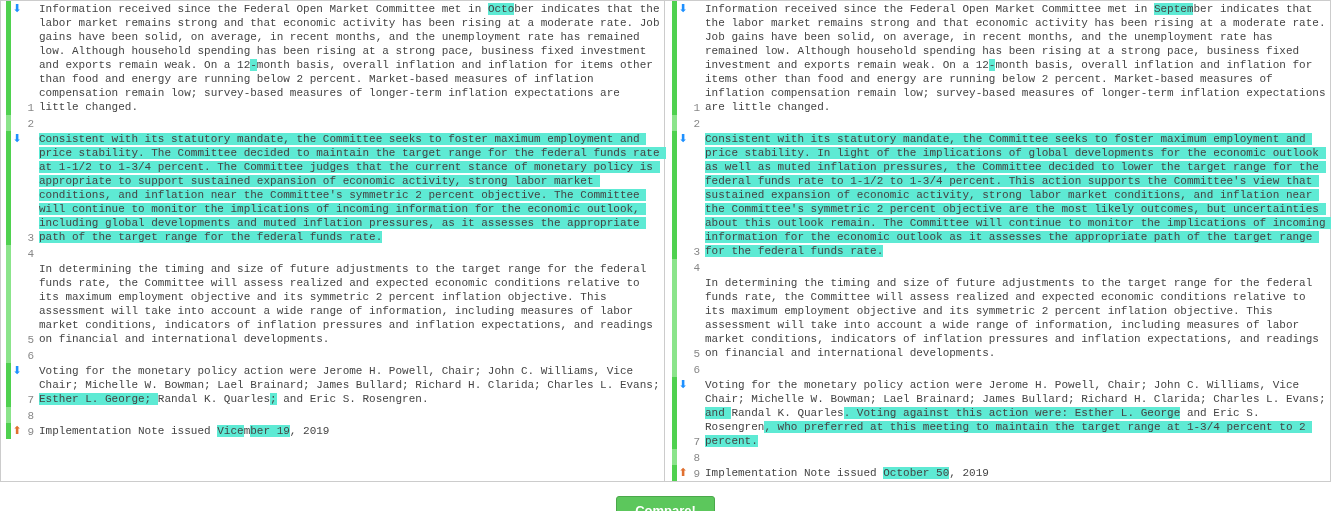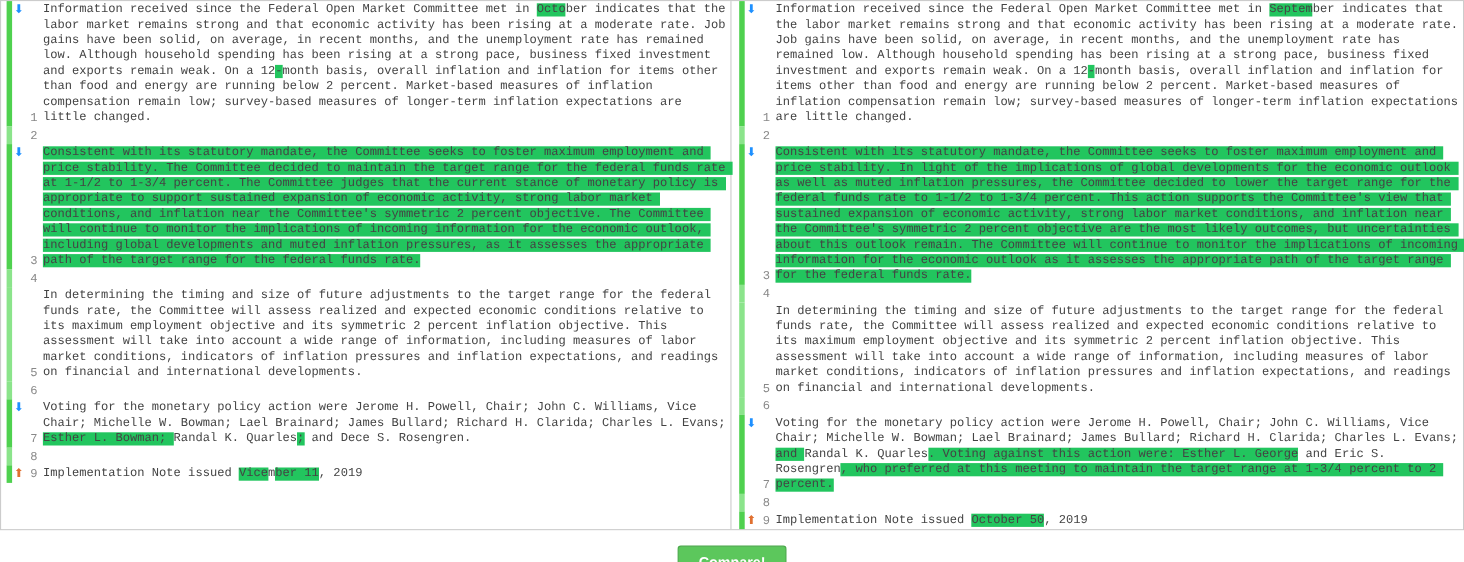--- a/index.html
+++ b/index.html
@@ -1,21 +1,21 @@
 <!DOCTYPE html>
 <html><head>
 <meta charset="utf-8">
 <style>
   * { box-sizing: border-box; margin: 0; padding: 0; }
   body { font-family: Verdana, Geneva, sans-serif; font-size: 11px; background: #fff; color: #333; }
   .wrap { width: 1331px; }
   .panes { display: flex; gap: 2px; border: 1px solid #ccc; }
   .pane { flex: 1; display: flex; min-width: 0; border-right: 1px solid #ccc; }
   .pane:last-child { border-right: none; }
-  .hl { background: #22c55e; }
+  .hl { background: #5eead4; }
   .labels { display: flex; margin-top: 18px; gap: 28px; }
   .label-left, .label-right { flex: 1; text-align: center; font-size: 14px; font-weight: bold; color: #222; font-family: "Microsoft YaHei", sans-serif; }
   .compare-row { text-align: center; margin-top: -22px; }
   .compare-btn { display: inline-block; background: #5cc75c; color: #fff; font-weight: bold; font-size: 13px; padding: 6px 18px; border-radius: 3px; border: 1px solid #4aa84a; cursor: pointer; font-family: Verdana, sans-serif; }
   .main-area { flex: 1; display: flex; flex-direction: column; }
   .seg { display: flex; }
   .seg .nums { width: 26px; flex-shrink: 0; display: flex; }
   .seg .acol { width: 12px; text-align: center; color: #1e90ff; font-size: 11px; padding-top: 1px; }
   .seg .ncol { width: 12px; text-align: right; color: #888; font-family: "Courier New", monospace; font-size: 11px; line-height: 14px; padding-right: 1px; display: flex; flex-direction: column; justify-content: flex-end; }
   .seg .txt { flex: 1; padding: 1px 4px 1px 2px; font-family: "Courier New", monospace; font-size: 11px; line-height: 14px; white-space: pre-wrap; word-wrap: break-word; color: #444; }
@@ -75,37 +75,37 @@
               <div class="ncol">6</div>
             </div>
             <div class="txt"><span> </span></div>
           </div>
           <div class="seg">
             <div style="width: 5px; flex-shrink: 0; background: rgb(79, 209, 79);"></div>
             <div class="nums">
               <div class="acol" style="color: rgb(30, 144, 255);">⬇</div>
               <div class="ncol">7</div>
             </div>
-            <div class="txt"><span>Voting for the monetary policy action were Jerome H. Powell, Chair; John C. Williams, Vice Chair; Michelle W. Bowman; Lael Brainard; James Bullard; Richard H. Clarida; Charles L. Evans; </span><span class="hl">Esther L. Bowman; </span><span>Randal K. Quarles</span><span class="hl">;</span><span> and Dece S. Rosengren.</span></div>
+            <div class="txt"><span>Voting for the monetary policy action were Jerome H. Powell, Chair; John C. Williams, Vice Chair; Michelle W. Bowman; Lael Brainard; James Bullard; Richard H. Clarida; Charles L. Evans; </span><span class="hl">Esther L. George; </span><span>Randal K. Quarles</span><span class="hl">;</span><span> and Eric S. Rosengren.</span></div>
           </div>
           <div class="seg">
             <div style="width: 5px; flex-shrink: 0; background: rgb(139, 228, 139);"></div>
             <div class="nums">
               <div class="acol"></div>
               <div class="ncol">8</div>
             </div>
             <div class="txt"><span> </span></div>
           </div>
           <div class="seg">
             <div style="width: 5px; flex-shrink: 0; background: rgb(79, 209, 79);"></div>
             <div class="nums">
               <div class="acol" style="color: rgb(224, 112, 48);">⬆</div>
               <div class="ncol">9</div>
             </div>
-            <div class="txt"><span>Implementation Note issued </span><span class="hl">Vice</span><span>m</span><span class="hl">ber 11</span><span>, 2019</span></div>
+            <div class="txt"><span>Implementation Note issued </span><span class="hl">Vice</span><span>m</span><span class="hl">ber 19</span><span>, 2019</span></div>
           </div>
         </div>
     </div>
     <div class="pane">
       <div class="gutter-strip-container" style="width:5px;flex-shrink:0;"></div>
       <div class="main-area" id="right-area">
           <div class="seg">
             <div style="width: 5px; flex-shrink: 0; background: rgb(79, 209, 79);"></div>
             <div class="nums">
               <div class="acol" style="color: rgb(30, 144, 255);">⬇</div>

